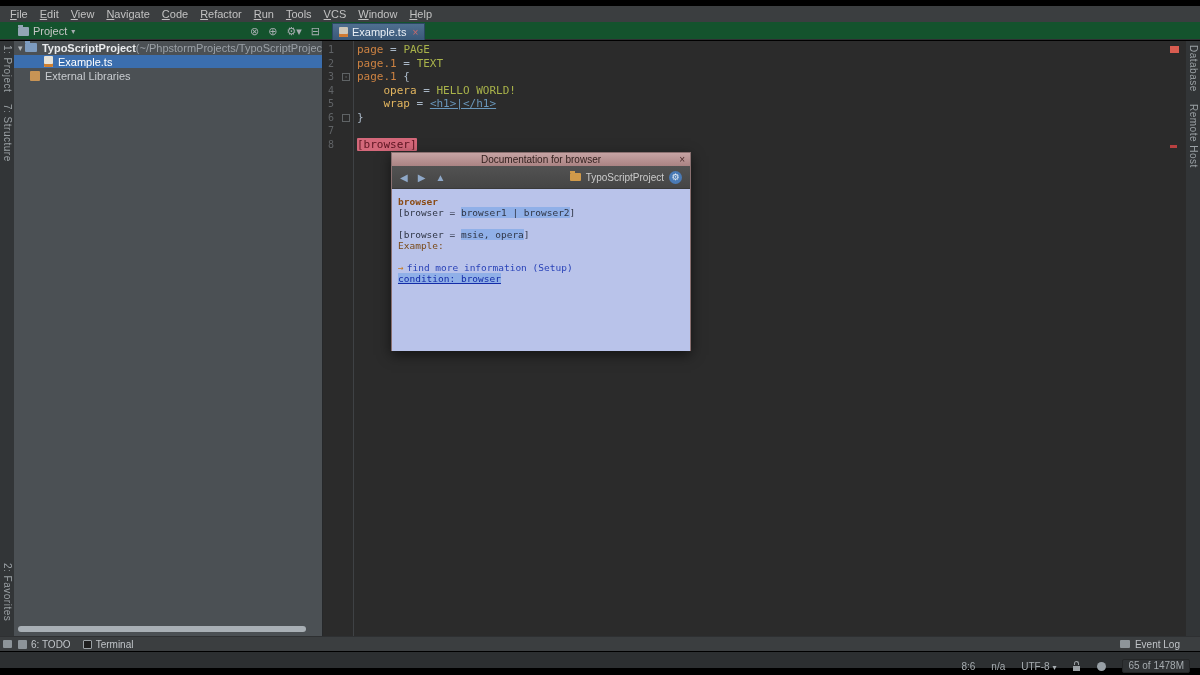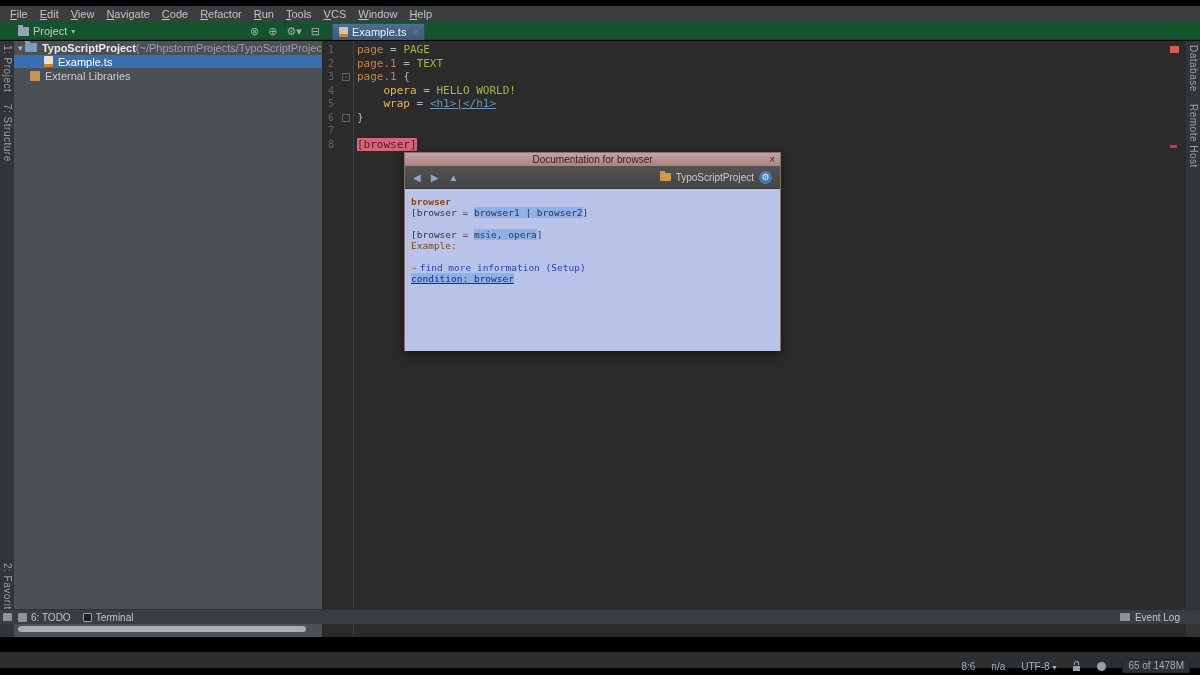--- a/index.html
+++ b/index.html
@@ -68,21 +68,21 @@
   .tk-op{color:#a9b7c6;}
   .tk-val{color:#a9b34a;}
   .tk-markup{color:#6a97bb;text-decoration:underline;}
   .tk-plain{color:#a9b7c6;}
   .tk-error{background:#d4687a;color:#5c1420;border-radius:1px;}
   .err-mark{position:absolute;}
   .err1{top:5px;right:7px;width:9px;height:7px;background:#d85c50;}
   .err2{top:104px;right:9px;width:7px;height:3px;background:#b94040;}
 
   
-  .doc-popup{position:absolute;left:404px;top:152px;width:377px;height:199px;z-index:20;
+  .doc-popup{position:absolute;left:391px;top:152px;width:300px;height:199px;z-index:20;
              border:1px solid #8a7070;box-shadow:0 4px 12px rgba(0,0,0,.55);}
   .popup-title{position:relative;height:13px;background:linear-gradient(#c6a3a3,#aa8383);
                font-size:10px;line-height:13px;text-align:center;color:#33211f;}
   .popup-close{position:absolute;right:5px;top:0;color:#4a2a2a;font-size:10px;line-height:13px;}
   .popup-toolbar{height:23px;background:linear-gradient(#525252,#454545);border-bottom:1px solid #3a3a3a;
                  display:flex;align-items:center;padding:0 8px;gap:10px;}
   .nav-arrow{color:#8fa8c8;font-size:10px;}
   .popup-project{margin-left:auto;display:flex;align-items:center;gap:5px;color:#cccccc;font-size:10px;}
   .mini-folder{width:11px;height:8px;background:#d09a4a;border-radius:1px;position:relative;}
   .mini-folder::before{content:"";position:absolute;top:-2px;left:0;width:5px;height:2px;background:#d09a4a;}
@@ -92,21 +92,21 @@
   .doc-line{height:11px;line-height:11px;font-family:"DejaVu Sans Mono",monospace;font-size:9.5px;white-space:pre;}
   .doc-heading{color:#8a4a14;font-weight:bold;}
   .doc-label{color:#7a4a1a;}
   .doc-code{color:#2f3545;}
   .doc-code .hl{background:#90b0e8;}
   .doc-info .arr{color:#c87a20;margin-right:3px;}
   .doc-info .txt{color:#2a43b8;}
   .doc-link .txt{background:#90b0e8;color:#142ba8;text-decoration:underline;}
 
   
-  .bottom-bar{position:absolute;top:609px;left:0;right:0;height:15px;background:#3b3e40;
+  .bottom-bar{position:absolute;top:636px;left:0;right:0;height:15px;background:#3b3e40;
               border-top:1px solid #2e3032;display:flex;align-items:center;font-size:10px;}
   .tw-corner{width:9px;height:8px;background:#8d9499;margin:0 6px 0 3px;border-radius:1px;}
   .tw-left{display:flex;align-items:center;gap:12px;}
   .tw-btn{display:flex;align-items:center;gap:4px;color:#c0c4c8;}
   .tw-icon{width:9px;height:9px;border-radius:1px;background:#8d9499;}
   .tw-icon.terminal-icon{background:#1e1e1e;border:1px solid #9aa0a4;}
   .tw-right{position:absolute;right:20px;display:flex;align-items:center;gap:5px;color:#c0c4c8;}
   .event-log-icon{width:10px;height:8px;background:#8d9499;border-radius:1px;}
 
   .status-bar{position:absolute;top:652px;left:0;right:0;height:16px;background:#2c2f31;}

